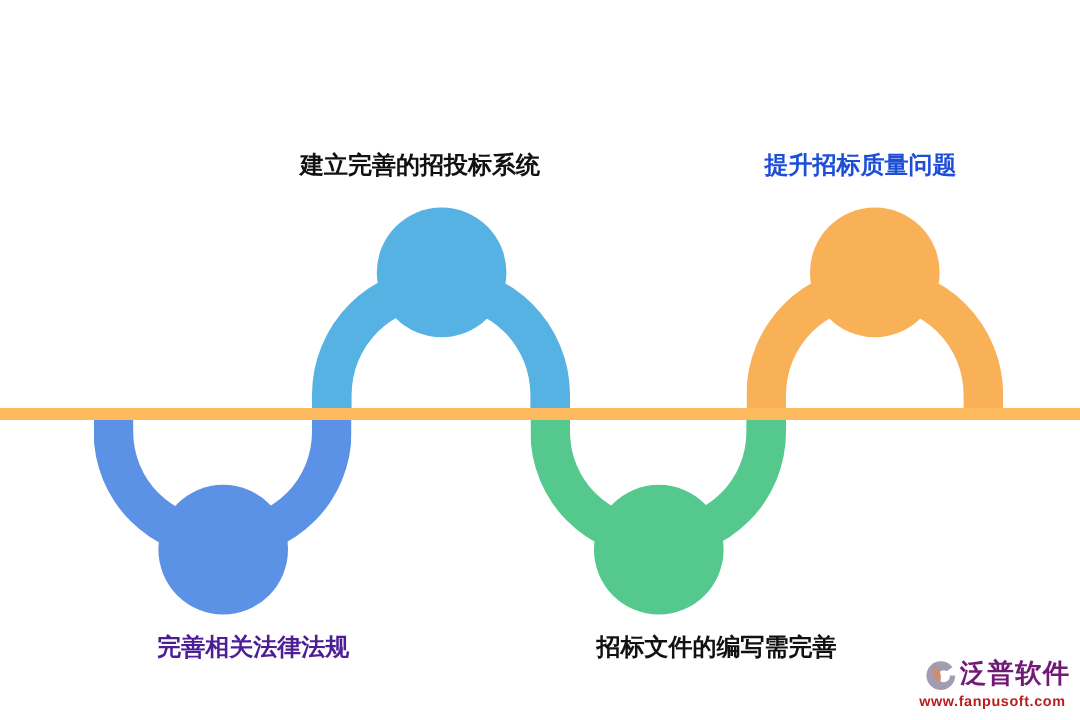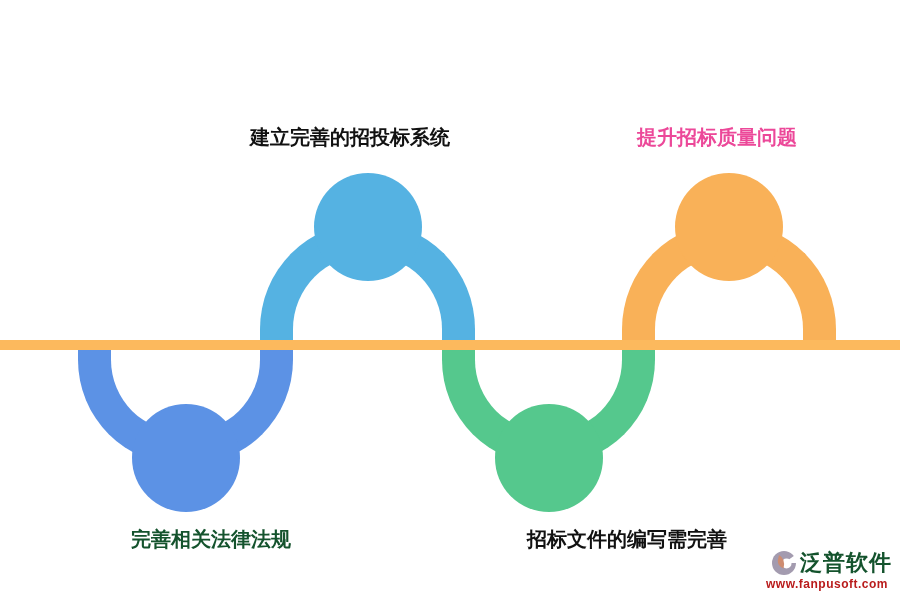--- a/index.html
+++ b/index.html
@@ -98,49 +98,49 @@
 </head>
 <body>
 
 <div class="canvas">
 
   <div class="timeline" style="background: rgb(252, 185, 93);"></div>
 
   <div>
     <div class="shape ushape s0" style="border-color: rgb(92, 146, 229);"></div>
     <div class="circle c0" style="background: rgb(92, 146, 229);"></div>
-    <div class="label l0" style="color: #14532d;">完善相关法律法规</div>
+    <div class="label l0" style="color: #4c1d95;">完善相关法律法规</div>
   </div>
 
   <div>
     <div class="shape arch s1" style="border-color: rgb(85, 178, 226);"></div>
     <div class="circle c1" style="background: rgb(85, 178, 226);"></div>
     <div class="label l1" style="color: rgb(17, 17, 17);">建立完善的招投标系统</div>
   </div>
 
   <div>
     <div class="shape ushape s2" style="border-color: rgb(85, 200, 141);"></div>
     <div class="circle c2" style="background: rgb(85, 200, 141);"></div>
-    <div class="label l2" style="color: rgb(17, 17, 17); margin-left: 30px;">招标文件的编写需完善</div>
+    <div class="label l2" style="color: rgb(17, 17, 17);">招标文件的编写需完善</div>
   </div>
 
   <div>
     <div class="shape arch s3" style="border-color: rgb(249, 177, 88);"></div>
     <div class="circle c3" style="background: rgb(249, 177, 88);"></div>
-    <div class="label l3" style="color: #ec4899;">提升招标质量问题</div>
+    <div class="label l3" style="color: #1d4ed8;">提升招标质量问题</div>
   </div>
 
   <div class="watermark">
     <div class="wm-row">
       <span class="wm-logo">
         <svg width="27" height="26" viewBox="0 0 27 26">
           <circle cx="13" cy="13" r="12" fill="#A39BAF"></circle>
           <path d="M13 13 L27 3 L27 13 Z" fill="#ffffff"></path>
           <circle cx="15.5" cy="13.5" r="5" fill="#ffffff"></circle>
           <path d="M8 5 Q15 9 12.5 18.5 Q6.5 16 6.8 10.5 Z" fill="#CE8C70"></path>
         </svg>
       </span>
-      <span class="wm-brand" style="color: #14532d;">泛普软件</span>
+      <span class="wm-brand" style="color: #701a75; font-family: Liberation Mono, monospace;">泛普软件</span>
     </div>
     <div class="wm-url" style="color: #b91c1c;">www.fanpusoft.com</div>
   </div>
 
 </div>
 
 </body></html>

